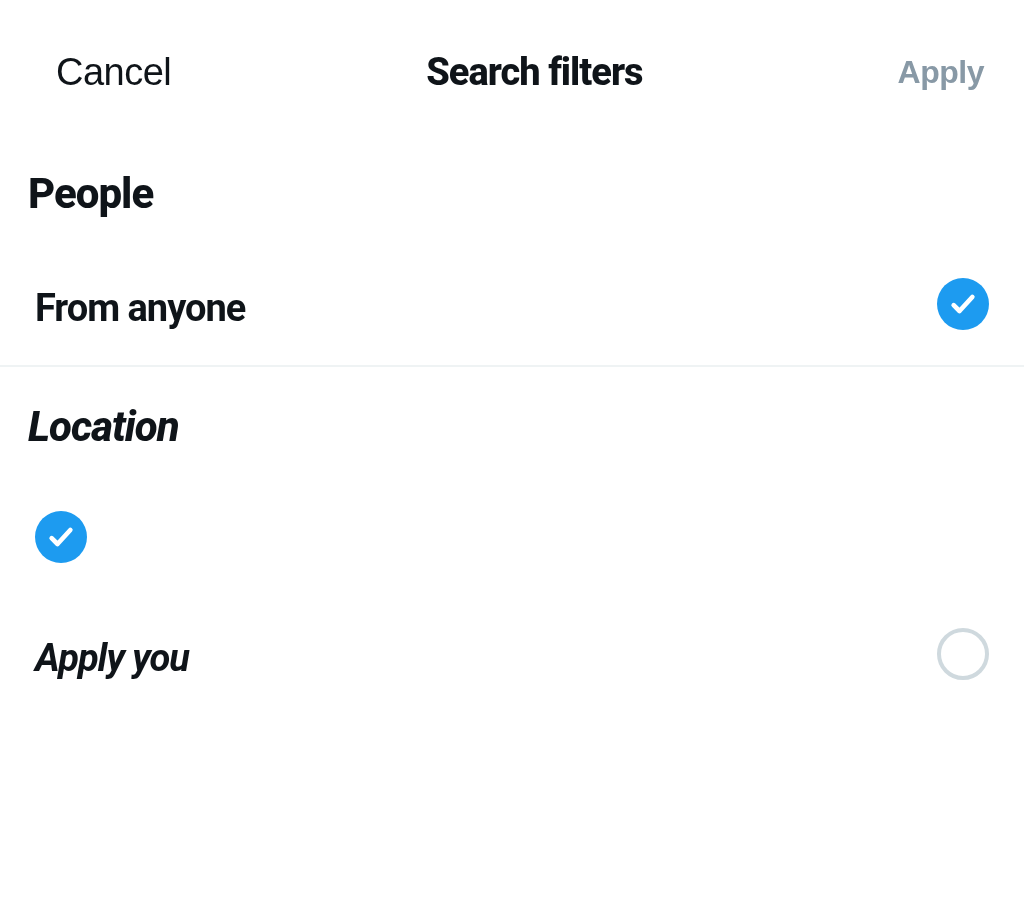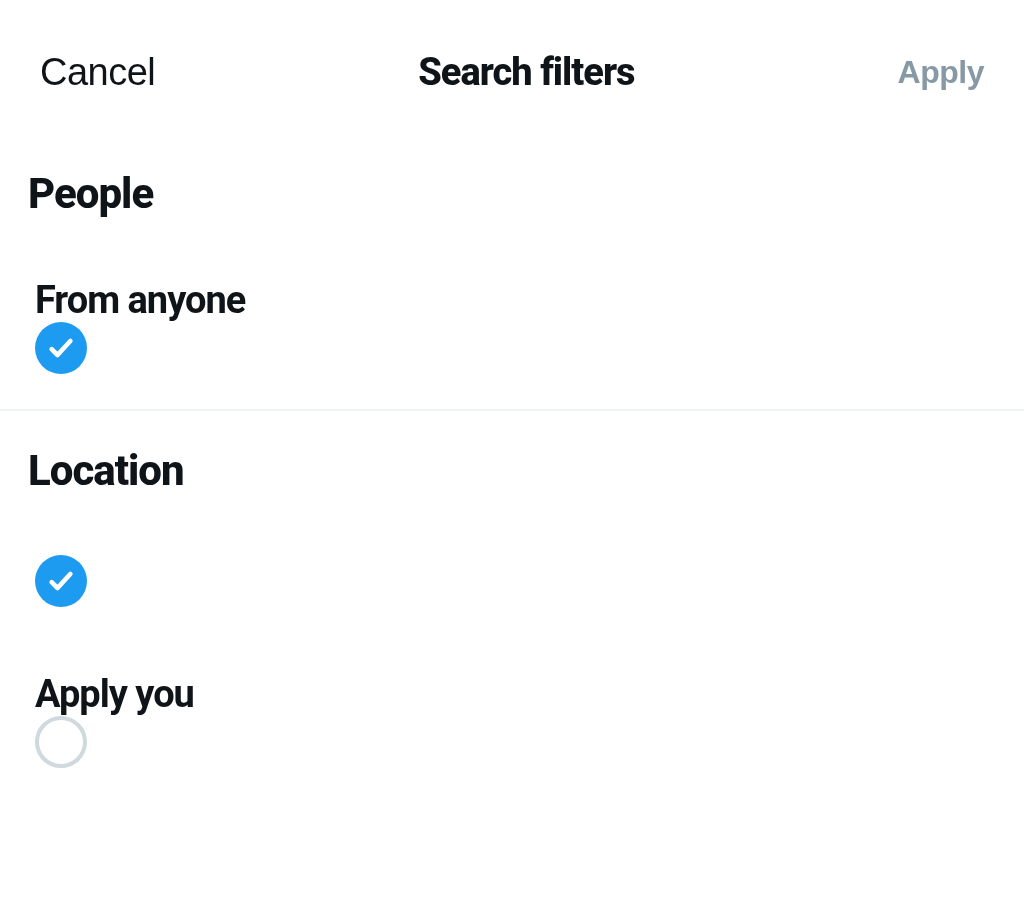--- a/index.html
+++ b/index.html
@@ -21,20 +21,21 @@
       padding: 50px 40px 40px 40px;
     }
     .cancel-btn {
       font-size: 38px;
       font-weight: 400;
       color: #0f1419;
       background: none;
       border: none;
       cursor: pointer;
       letter-spacing: -0.5px;
+      margin-left: 16px;
     }
     .title {
       font-size: 38px;
       font-weight: 800;
       color: #0f1419;
       letter-spacing: -1px;
     }
     .apply-btn {
       font-size: 32px;
       font-weight: 700;
@@ -42,35 +43,35 @@
       background: none;
       border: none;
       cursor: pointer;
       letter-spacing: -0.5px;
     }
     .section {
       border-bottom: 2px solid #eff3f4;
     }
     .section:last-child {
       border-bottom: none;
+      font-style: italic;
     }
     .section-header {
       font-size: 42px;
       font-weight: 800;
       color: #0f1419;
       padding: 35px 35px 30px 28px;
       letter-spacing: -1px;
     }
     .option-row {
       display: flex;
-      align-items: flex-start;
+      align-items: flex-end;
       justify-content: space-between;
       padding: 30px 35px 35px 35px;
       cursor: pointer;
-      flex-direction: column;
     }
     .option-label {
       font-size: 38px;
       font-weight: 700;
       color: #0f1419;
       letter-spacing: -1px;
     }
     .radio {
       width: 52px;
       height: 52px;

